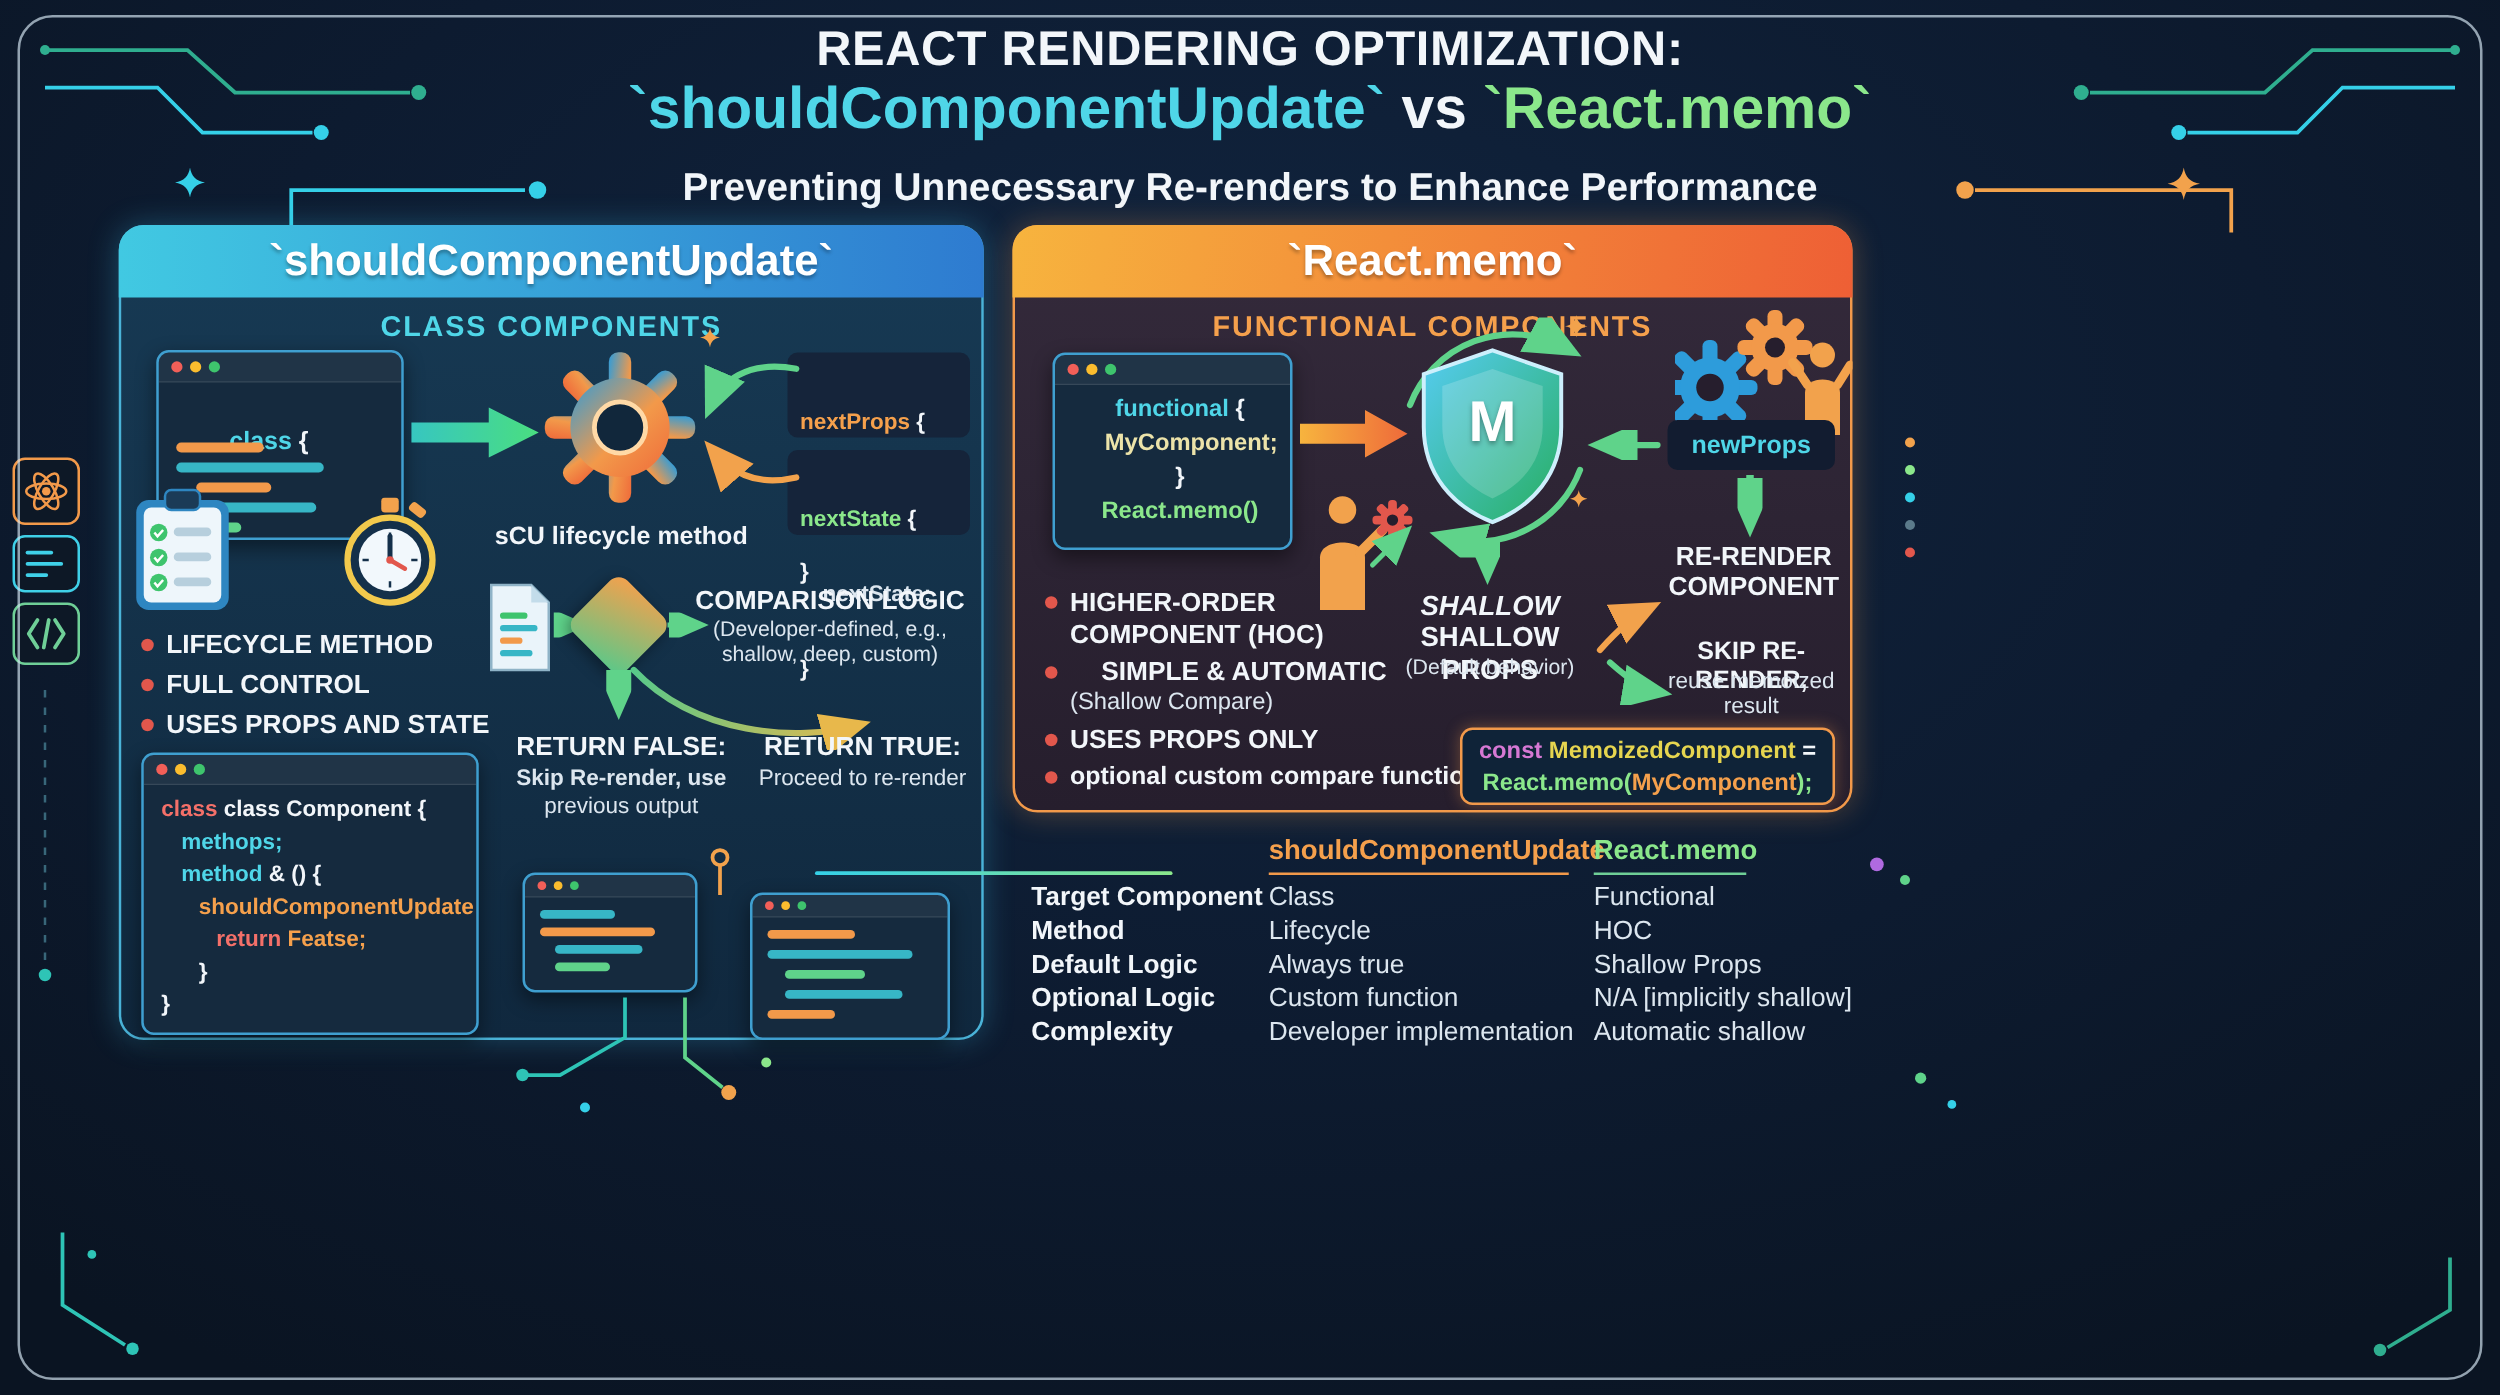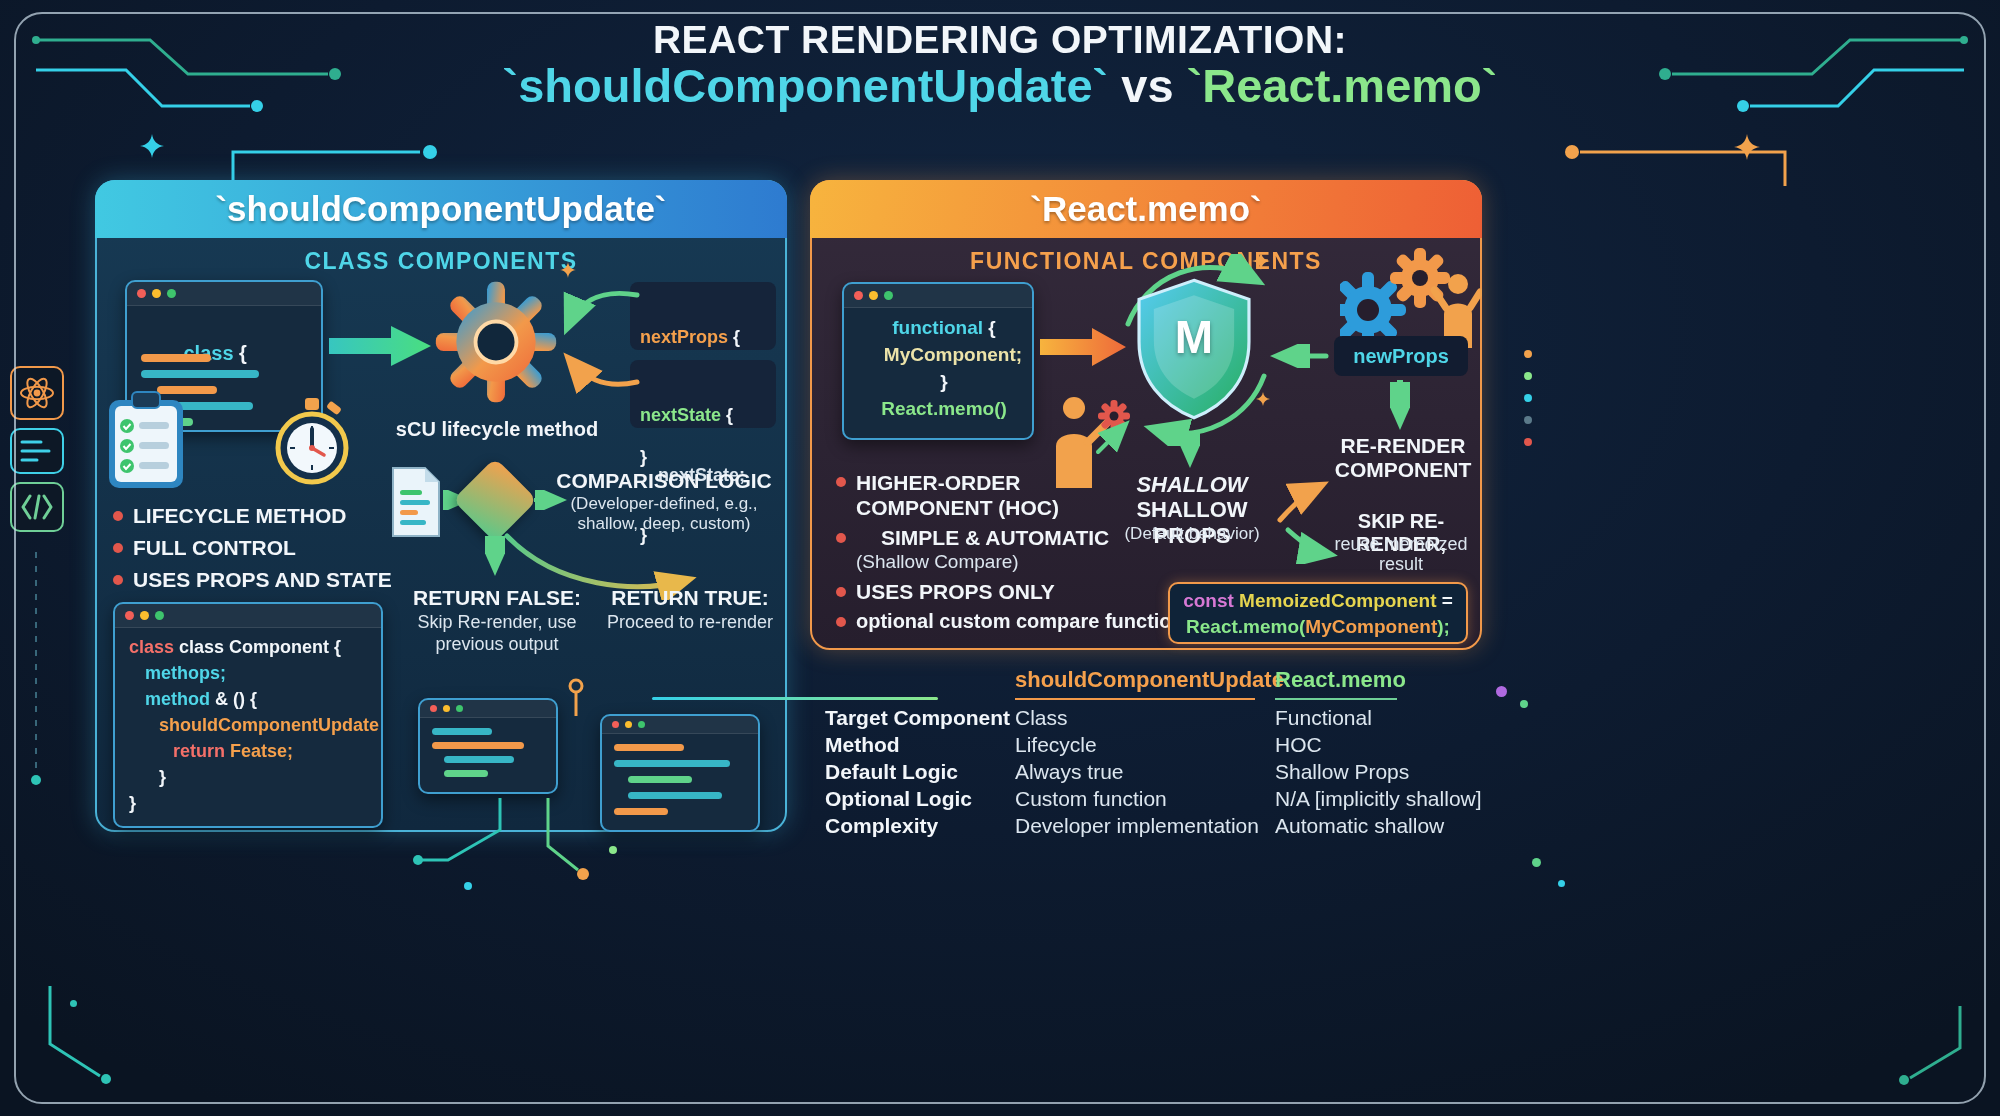--- a/index.html
+++ b/index.html
@@ -68,20 +68,23 @@
     <path d="M6 48 H96 L132 84 H220" stroke="#35d0e8" stroke-width="3" fill="none"></path>
     <circle cx="227" cy="84" r="6" fill="#35d0e8"></circle>
   </svg>
 
   <div class="abs c xb" style="left:0;top:18px;width:2000px;font-size:39px;letter-spacing:.5px;">
     <span>REACT RENDERING OPTIMIZATION:</span>
   </div>
   <div class="abs c xb" style="left:0;top:58px;width:2000px;font-size:47px;">
     <span class="cyan">`shouldComponentUpdate`</span><span class="white" style="white-space:pre;"> vs </span><span class="green">`React.memo`</span>
   </div>
+  <div class="abs c b" style="left:0;top:132px;width:2000px;font-size:31px;">
+    <span>Preventing Unnecessary Re-renders to Enhance Performance</span>
+  </div>
   <svg class="abs" style="left:225px;top:140px;" width="230" height="60">
     <path d="M8 46 V12 H195" stroke="#35d0e8" stroke-width="3" fill="none"></path>
     <circle cx="205" cy="12" r="7" fill="#35d0e8"></circle>
   </svg>
   <svg class="abs" style="left:1560px;top:140px;" width="240" height="60">
     <circle cx="12" cy="12" r="7" fill="#f2a24c"></circle>
     <path d="M20 12 H225 V46" stroke="#f2a24c" stroke-width="3" fill="none"></path>
   </svg>
   <svg class="abs" style="left:140px;top:134px;" width="24" height="24" viewBox="0 0 24 24">
     <path d="M12 0 C13 7 17 11 24 12 C17 13 13 17 12 24 C11 17 7 13 0 12 C7 11 11 7 12 0 Z" fill="#35d0e8"></path>
@@ -250,21 +253,21 @@
           </marker>
       </defs>
       <path d="M10 8 C60 60 140 66 190 52" stroke="url(#gd-true)" stroke-width="5" fill="none" stroke-linecap="round" marker-end="url(#mk-dtrue)"></path>
     </svg>
 
     <div class="abs c xb" style="left:448px;top:287px;width:238px;font-size:21px;">COMPARISON LOGIC</div>
     <div class="abs c dim" style="left:448px;top:312px;width:238px;font-size:17px;">(Developer-defined, e.g.,</div>
     <div class="abs c dim" style="left:448px;top:332px;width:238px;font-size:17px;">shallow, deep, custom)</div>
 
     <div class="abs c xb" style="left:300px;top:404px;width:200px;font-size:21px;">RETURN FALSE:</div>
-    <div class="abs c dim" style="left:300px;top:430px;width:200px;font-size:18px;">Skip Re-render, use</div>
+    <div class="abs c dim" style="left:300px;top:430px;width:200px;font-size:18px;font-weight:bold;">Skip Re-render, use</div>
     <div class="abs c dim" style="left:300px;top:452px;width:200px;font-size:18px;">previous output</div>
     <div class="abs c xb" style="left:498px;top:404px;width:190px;font-size:21px;">RETURN TRUE:</div>
     <div class="abs c dim" style="left:498px;top:430px;width:190px;font-size:18px;">Proceed to re-render</div>
 
     <div class="cw" style="left:16px;top:420px;width:270px;height:226px;">
       <div class="cwbar">
         <span class="dot d-r"></span>
         <span class="dot d-y"></span>
         <span class="dot d-g"></span>
       </div>

